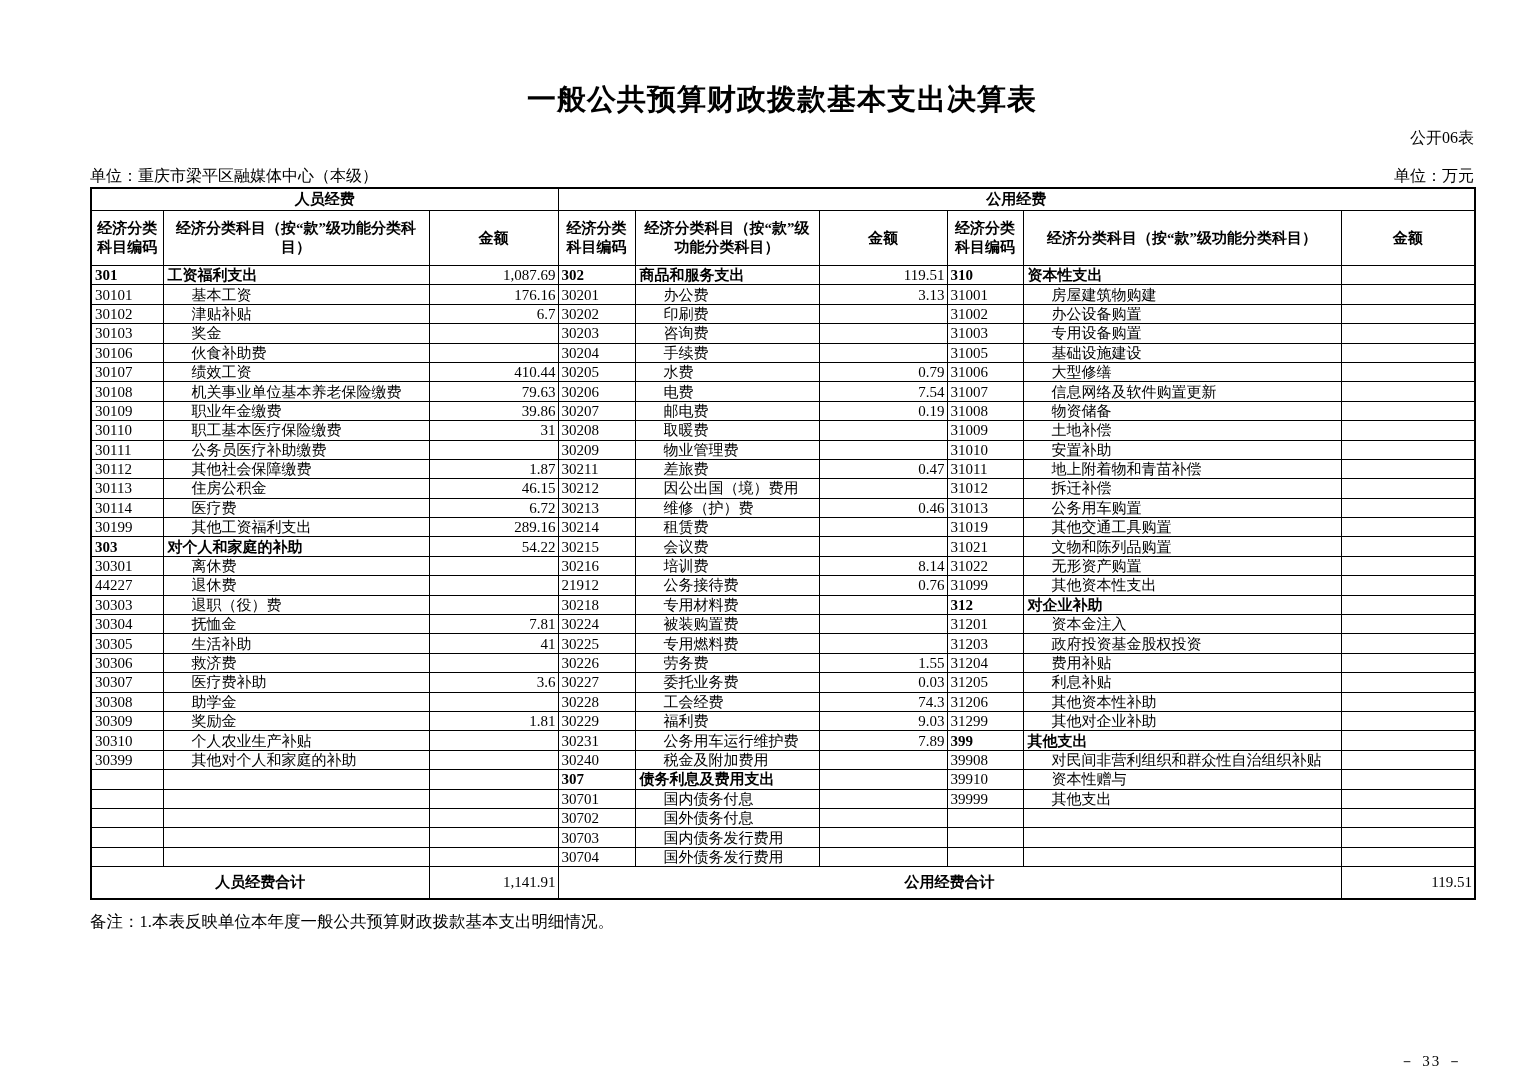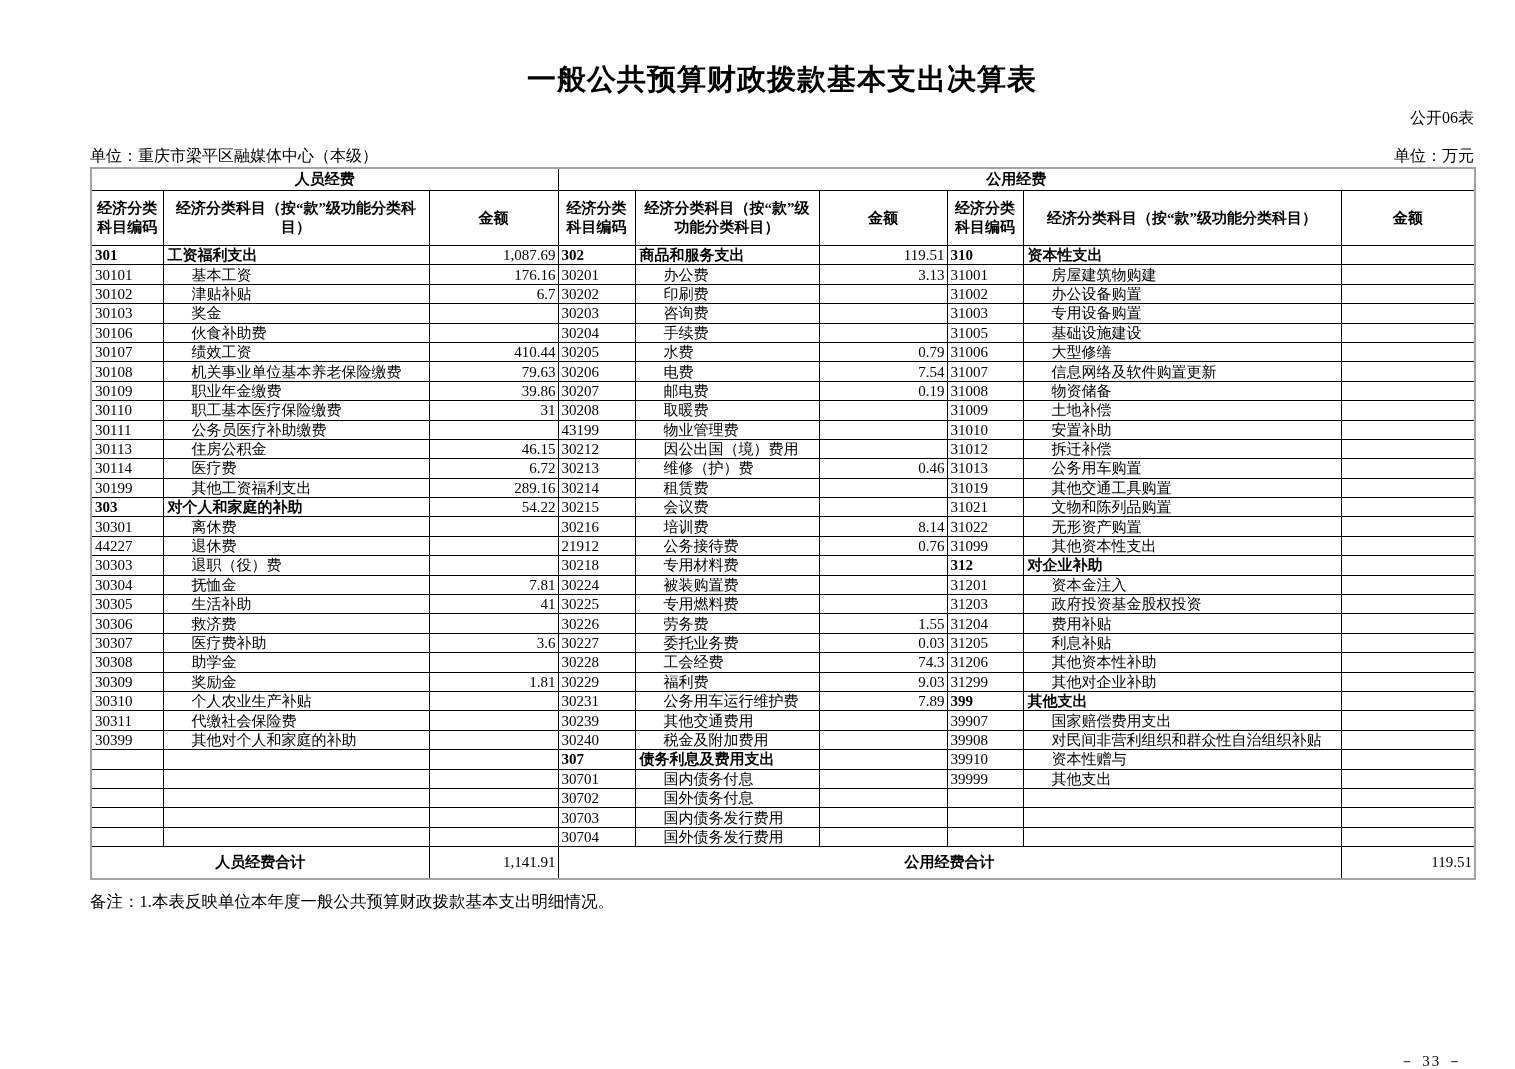--- a/index.html
+++ b/index.html
@@ -12,21 +12,21 @@
     width: 1515px;
     height: 1069px;
     font-family: "Liberation Serif", "DejaVu Serif", serif;
     position: relative;
     overflow: hidden;
   }
   .page {
     position: relative;
     width: 1384px;
     margin-left: 90px;
-    padding-top: 60px;
+    padding-top: 80px;
   }
   .title {
     margin: 0;
     font-size: 29px;
     font-weight: bold;
     text-align: center;
     letter-spacing: 1px;
   }
   .table-code {
     text-align: right;
@@ -37,21 +37,21 @@
     display: flex;
     justify-content: space-between;
     font-size: 16px;
     margin-top: 17px;
     margin-bottom: 0;
   }
   table.fin {
     border-collapse: collapse;
     table-layout: fixed;
     width: 1384px;
-    border: 2px solid #a3a3a3;
+    border: 2px solid #000000;
   }
   table.fin td {
     border: 1px solid #000;
     font-size: 15px;
     overflow: hidden;
   }
   .group-h {
     font-weight: bold;
     text-align: center;
     height: 21px;
@@ -242,25 +242,36 @@
           <td class="name-sub">取暖费</td>
           <td class="amount"></td>
           <td class="code">31009</td>
           <td class="name-sub">土地补偿</td>
           <td class="amount"></td>
         </tr>
         <tr>
           <td class="code">30111</td>
           <td class="name-sub">公务员医疗补助缴费</td>
           <td class="amount"></td>
-          <td class="code">43199</td>
+          <td class="code">30209</td>
           <td class="name-sub">物业管理费</td>
           <td class="amount"></td>
           <td class="code">31010</td>
           <td class="name-sub">安置补助</td>
+          <td class="amount"></td>
+        </tr>
+        <tr>
+          <td class="code">30112</td>
+          <td class="name-sub">其他社会保障缴费</td>
+          <td class="amount">1.87</td>
+          <td class="code">30211</td>
+          <td class="name-sub">差旅费</td>
+          <td class="amount">0.47</td>
+          <td class="code">31011</td>
+          <td class="name-sub">地上附着物和青苗补偿</td>
           <td class="amount"></td>
         </tr>
         <tr>
           <td class="code">30113</td>
           <td class="name-sub">住房公积金</td>
           <td class="amount">46.15</td>
           <td class="code">30212</td>
           <td class="name-sub">因公出国（境）费用</td>
           <td class="amount"></td>
           <td class="code">31012</td>
@@ -401,31 +412,20 @@
         </tr>
         <tr>
           <td class="code">30310</td>
           <td class="name-sub">个人农业生产补贴</td>
           <td class="amount"></td>
           <td class="code">30231</td>
           <td class="name-sub">公务用车运行维护费</td>
           <td class="amount">7.89</td>
           <td class="code bold">399</td>
           <td class="name-section">其他支出</td>
-          <td class="amount"></td>
-        </tr>
-        <tr>
-          <td class="code">30311</td>
-          <td class="name-sub">代缴社会保险费</td>
-          <td class="amount"></td>
-          <td class="code">30239</td>
-          <td class="name-sub">其他交通费用</td>
-          <td class="amount"></td>
-          <td class="code">39907</td>
-          <td class="name-sub">国家赔偿费用支出</td>
           <td class="amount"></td>
         </tr>
         <tr>
           <td class="code">30399</td>
           <td class="name-sub">其他对个人和家庭的补助</td>
           <td class="amount"></td>
           <td class="code">30240</td>
           <td class="name-sub">税金及附加费用</td>
           <td class="amount"></td>
           <td class="code">39908</td>

